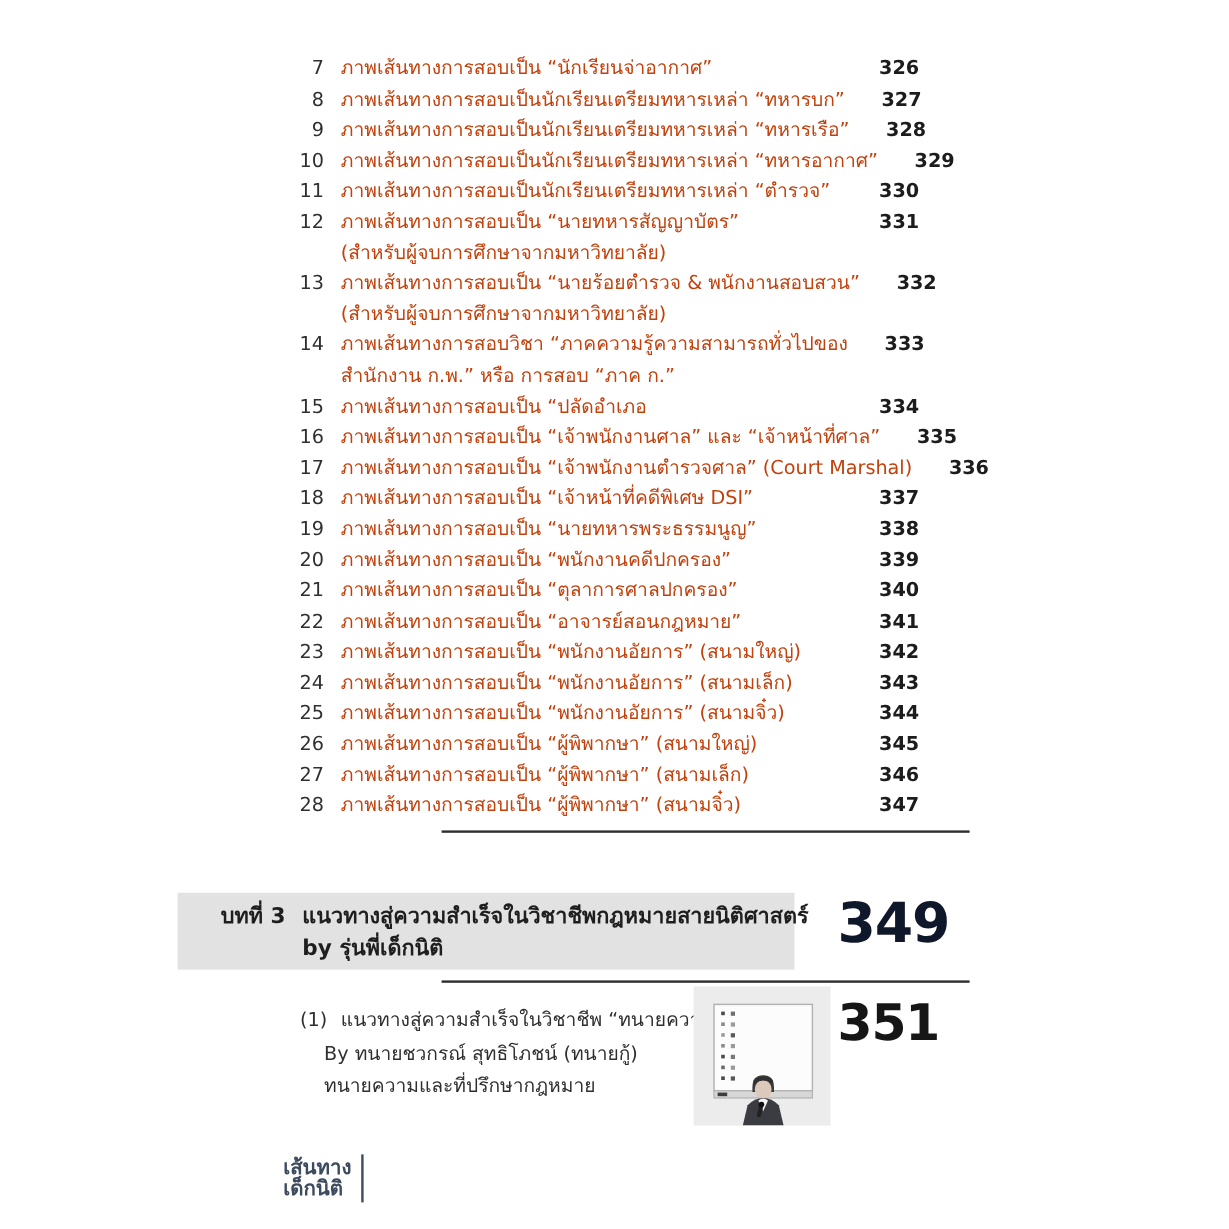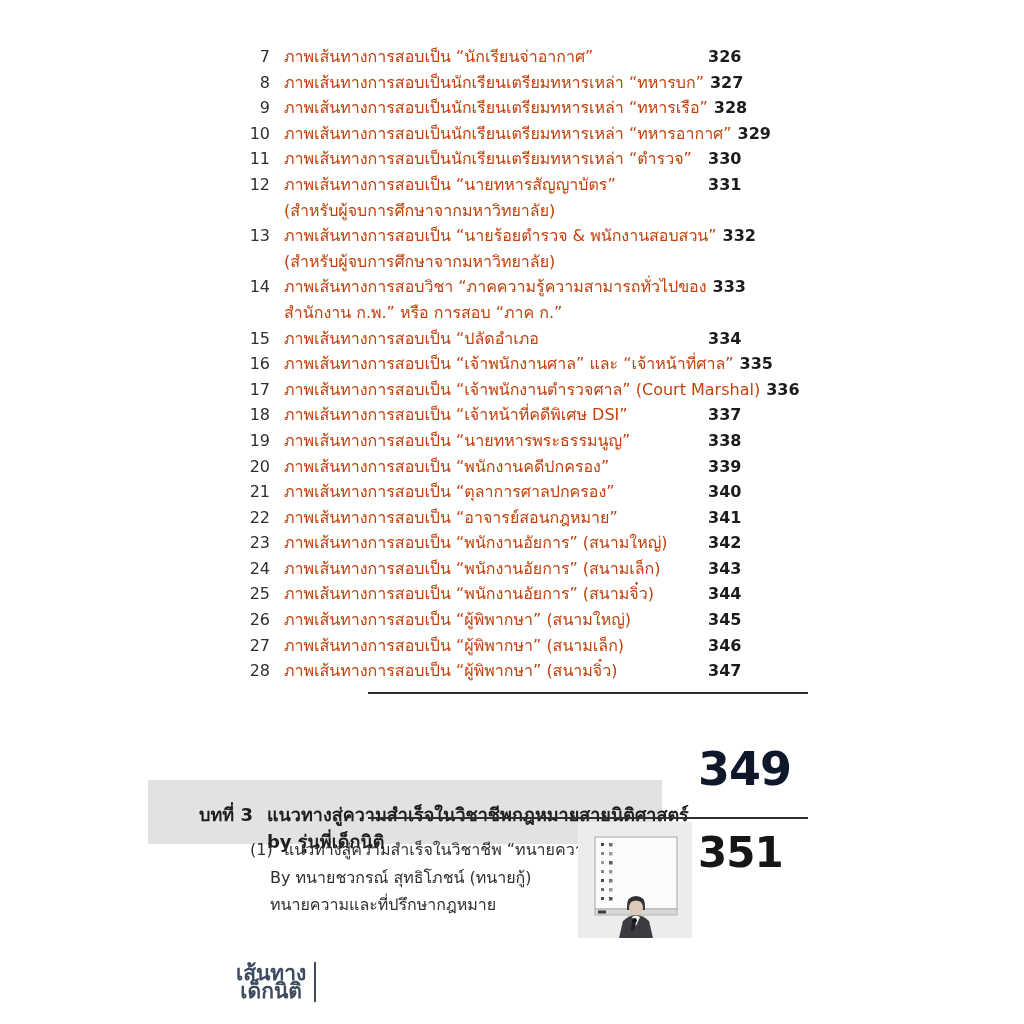--- a/index.html
+++ b/index.html
@@ -13,33 +13,33 @@
   .page{position:relative;width:1024px;height:1024px;background:#fff;}
 
   
   .toc{
     position:absolute;left:246px;top:44px;width:520px;
     font-size:16px;
   }
   .toc-row{display:flex;align-items:flex-start;height:25.6px;line-height:25.6px;white-space:nowrap;}
   .toc-num{width:24px;text-align:right;margin-right:14px;color:#2f2f2f;flex:none;}
   .toc-text{flex:1;overflow:visible;color:#c2410c;}
-  .toc-page{width:58px;margin-left:6px;font-weight:700;color:#1c1c1c;text-align:left;flex:none;}
+  .toc-page{width:58px;margin-left:6px;font-weight:700;color:#1c1c1c;text-align:right;flex:none;}
 
   
   .rule{position:absolute;left:368px;width:440px;height:0;border-top:2px solid #2e2e2e;}
   .rule-1{top:692px;}
   .rule-2{top:817px;}
 
   
   .chapter-box{
     position:absolute;left:148px;top:744px;width:514px;height:64px;
     background:#e2e2e2;
     display:flex;align-items:flex-start;
-    padding:15px;box-sizing:border-box;margin-top:36px;
+    padding:0;box-sizing:border-box;
   }
   .chapter-label{
     font-weight:700;font-size:18px;line-height:27px;
     margin:6px 0 0 36px;color:#1e1e1e;flex:none;
   }
   .chapter-title{
     font-weight:700;font-size:18px;line-height:27px;
     margin:6px 0 0 14px;color:#1e1e1e;white-space:nowrap;
   }
   .chapter-page{
@@ -66,21 +66,21 @@
     background:#ececec;
   }
   .thumb svg{display:block;}
 
   
   .footer{
     position:absolute;left:236px;top:962px;
     display:flex;align-items:center;
   }
   .logo-name{
-    text-align:center;font-weight:700;font-size:21px;line-height:18.5px;
+    text-align:left;font-weight:700;font-size:17px;line-height:18.5px;
     color:#3d4b5f;flex:none;
   }
   .logo-divider{width:2px;height:40px;background:#3d4b5f;margin:0 9px 0 8px;flex:none;}
   .logo-tagline-th{font-size:10.5px;line-height:14px;color:#8090a0;}
   .logo-tagline-en{font-size:11.5px;line-height:15px;color:#8090a0;}
 </style>
 </head>
 <body>
 
 <div class="page">

